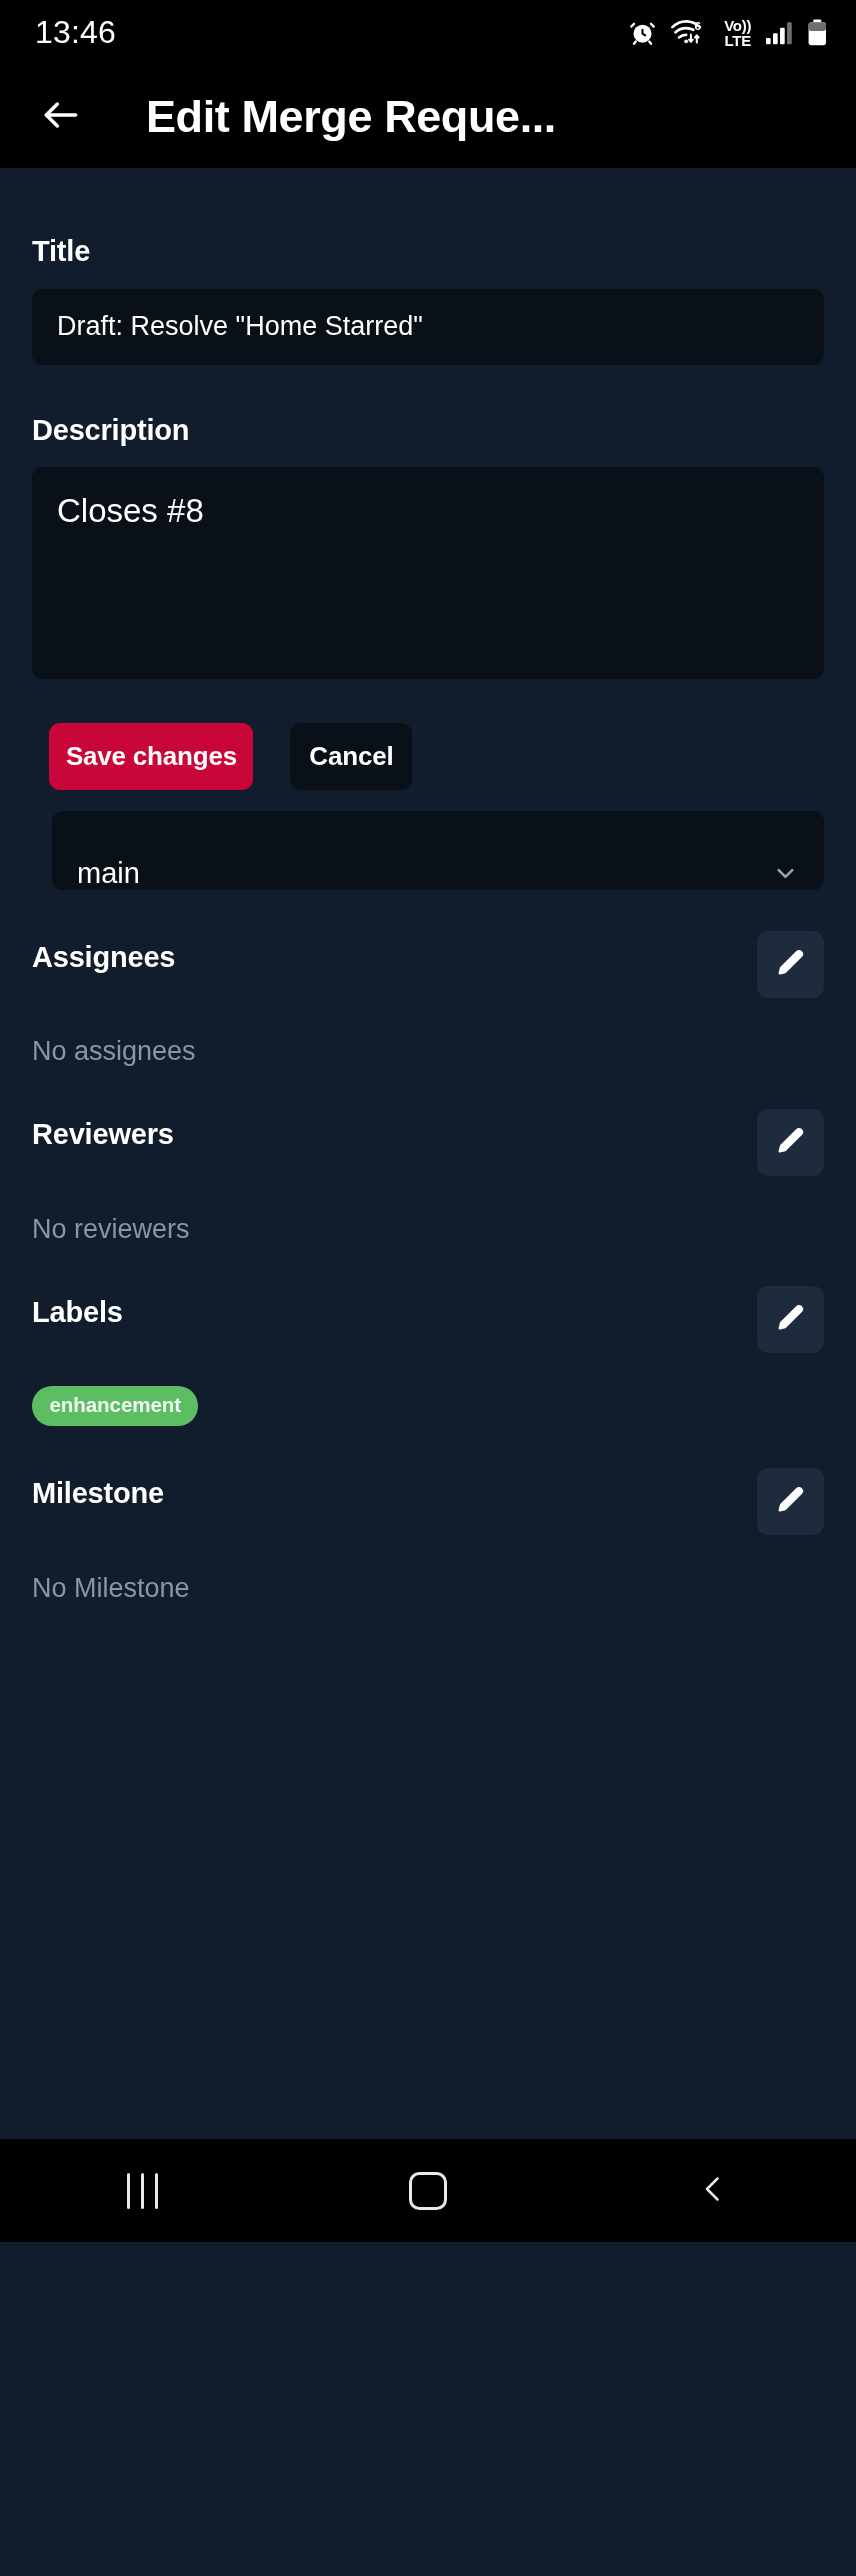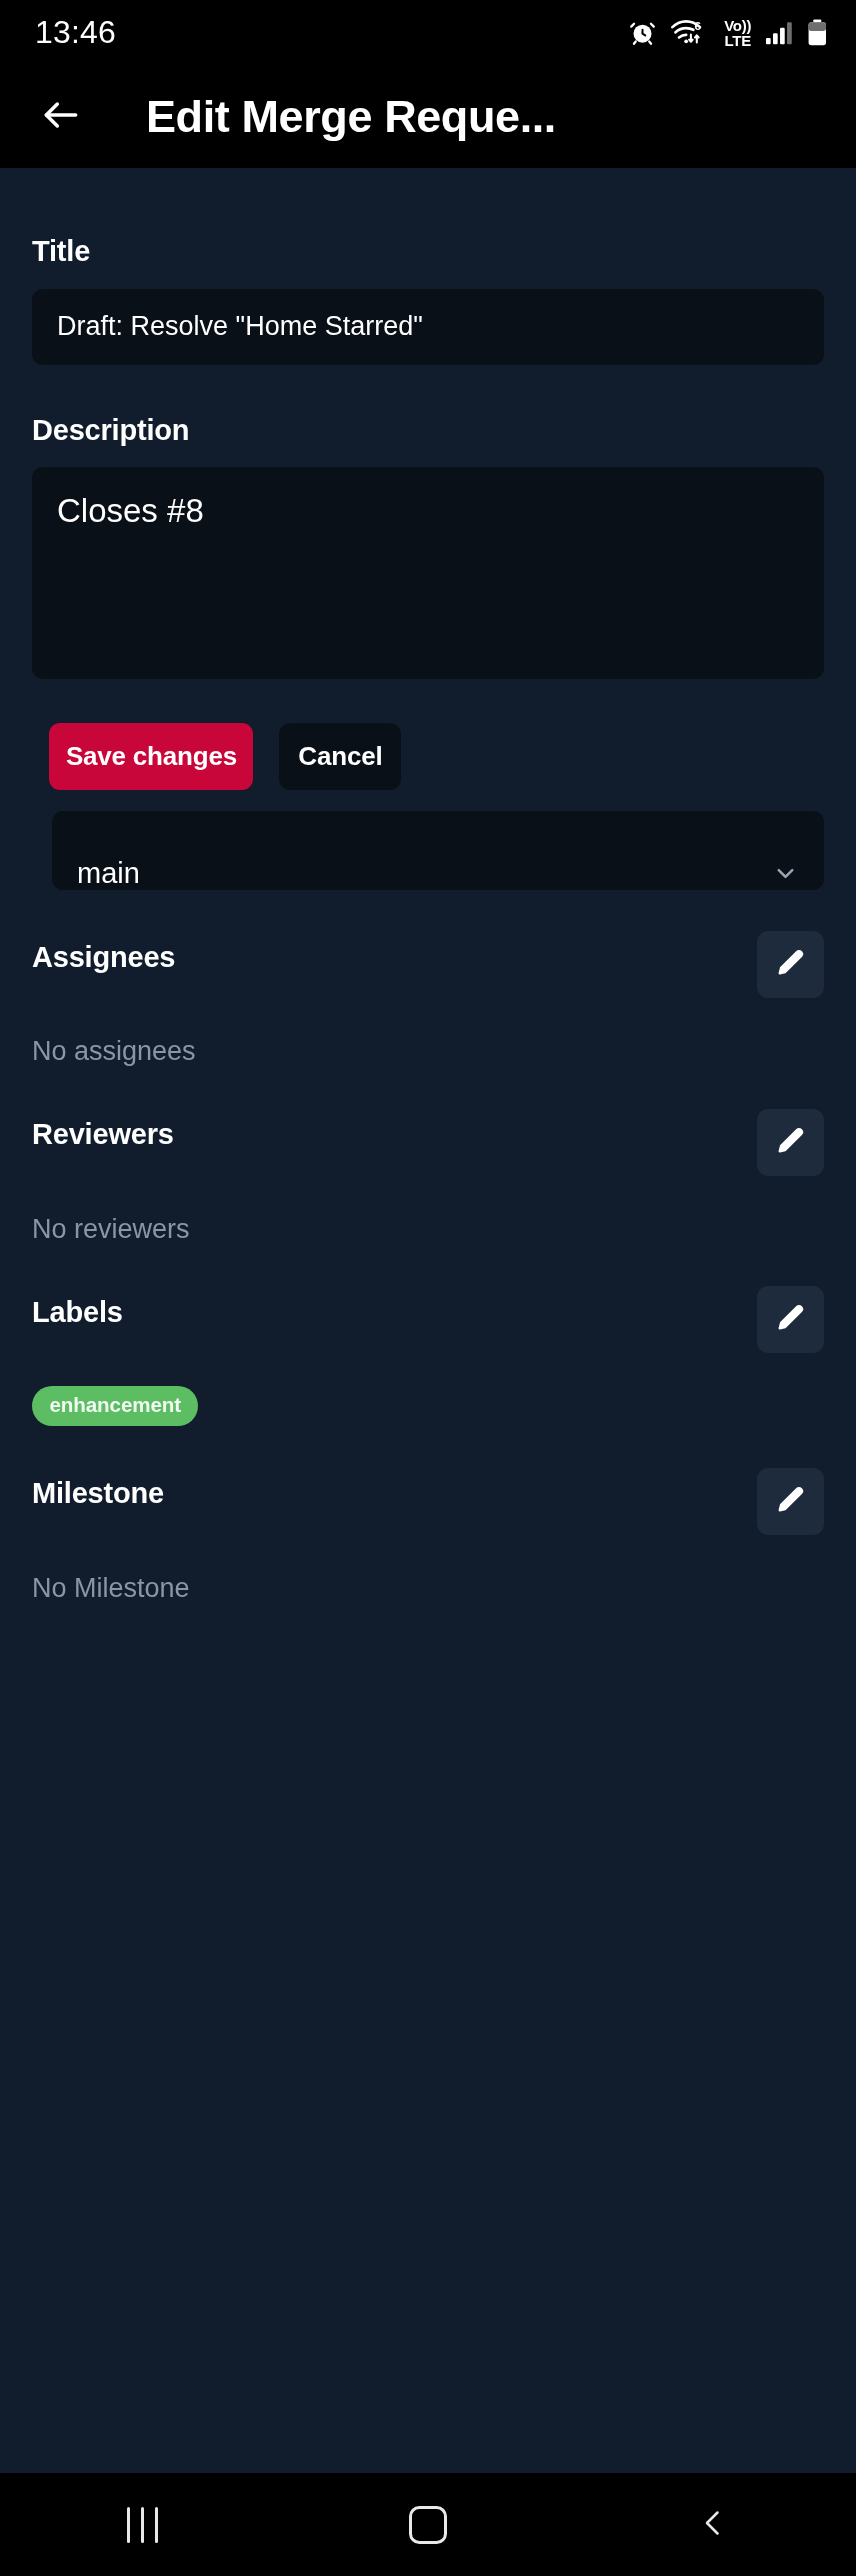--- a/index.html
+++ b/index.html
@@ -8,21 +8,21 @@
     width: 856px;
     height: 2576px;
     background: #111c2c;
     font-family: "Liberation Sans", sans-serif;
     overflow: hidden;
   }
 
   .phone {
     position: relative;
     width: 856px;
-    height: 2576px;
+    height: 2242px;
     background: #111c2c;
     display: flex;
     flex-direction: column;
   }
 
   
   .status-bar {
     height: 65px;
     background: #000000;
     display: flex;
@@ -106,21 +106,21 @@
   .title-box { height: 76px; display: flex; align-items: center; padding: 0 25px; }
   .desc-box  { height: 212px; padding: 24px 25px; }
   .desc-text { color: #ffffff; font-size: 33px; line-height: 1.2; }
 
   .label-title { margin-top: 49px; }
 
   
   .btn-row {
     display: flex;
     align-items: flex-end;
-    gap: 26px;
+    gap: 37px;
     margin-top: 44px;
     padding-left: 17.4px;
   }
   .btn {
     border: none;
     border-radius: 11px;
     font-size: 26px;
     font-weight: 700;
     font-family: "Liberation Sans", sans-serif;
     letter-spacing: -0.2px;

